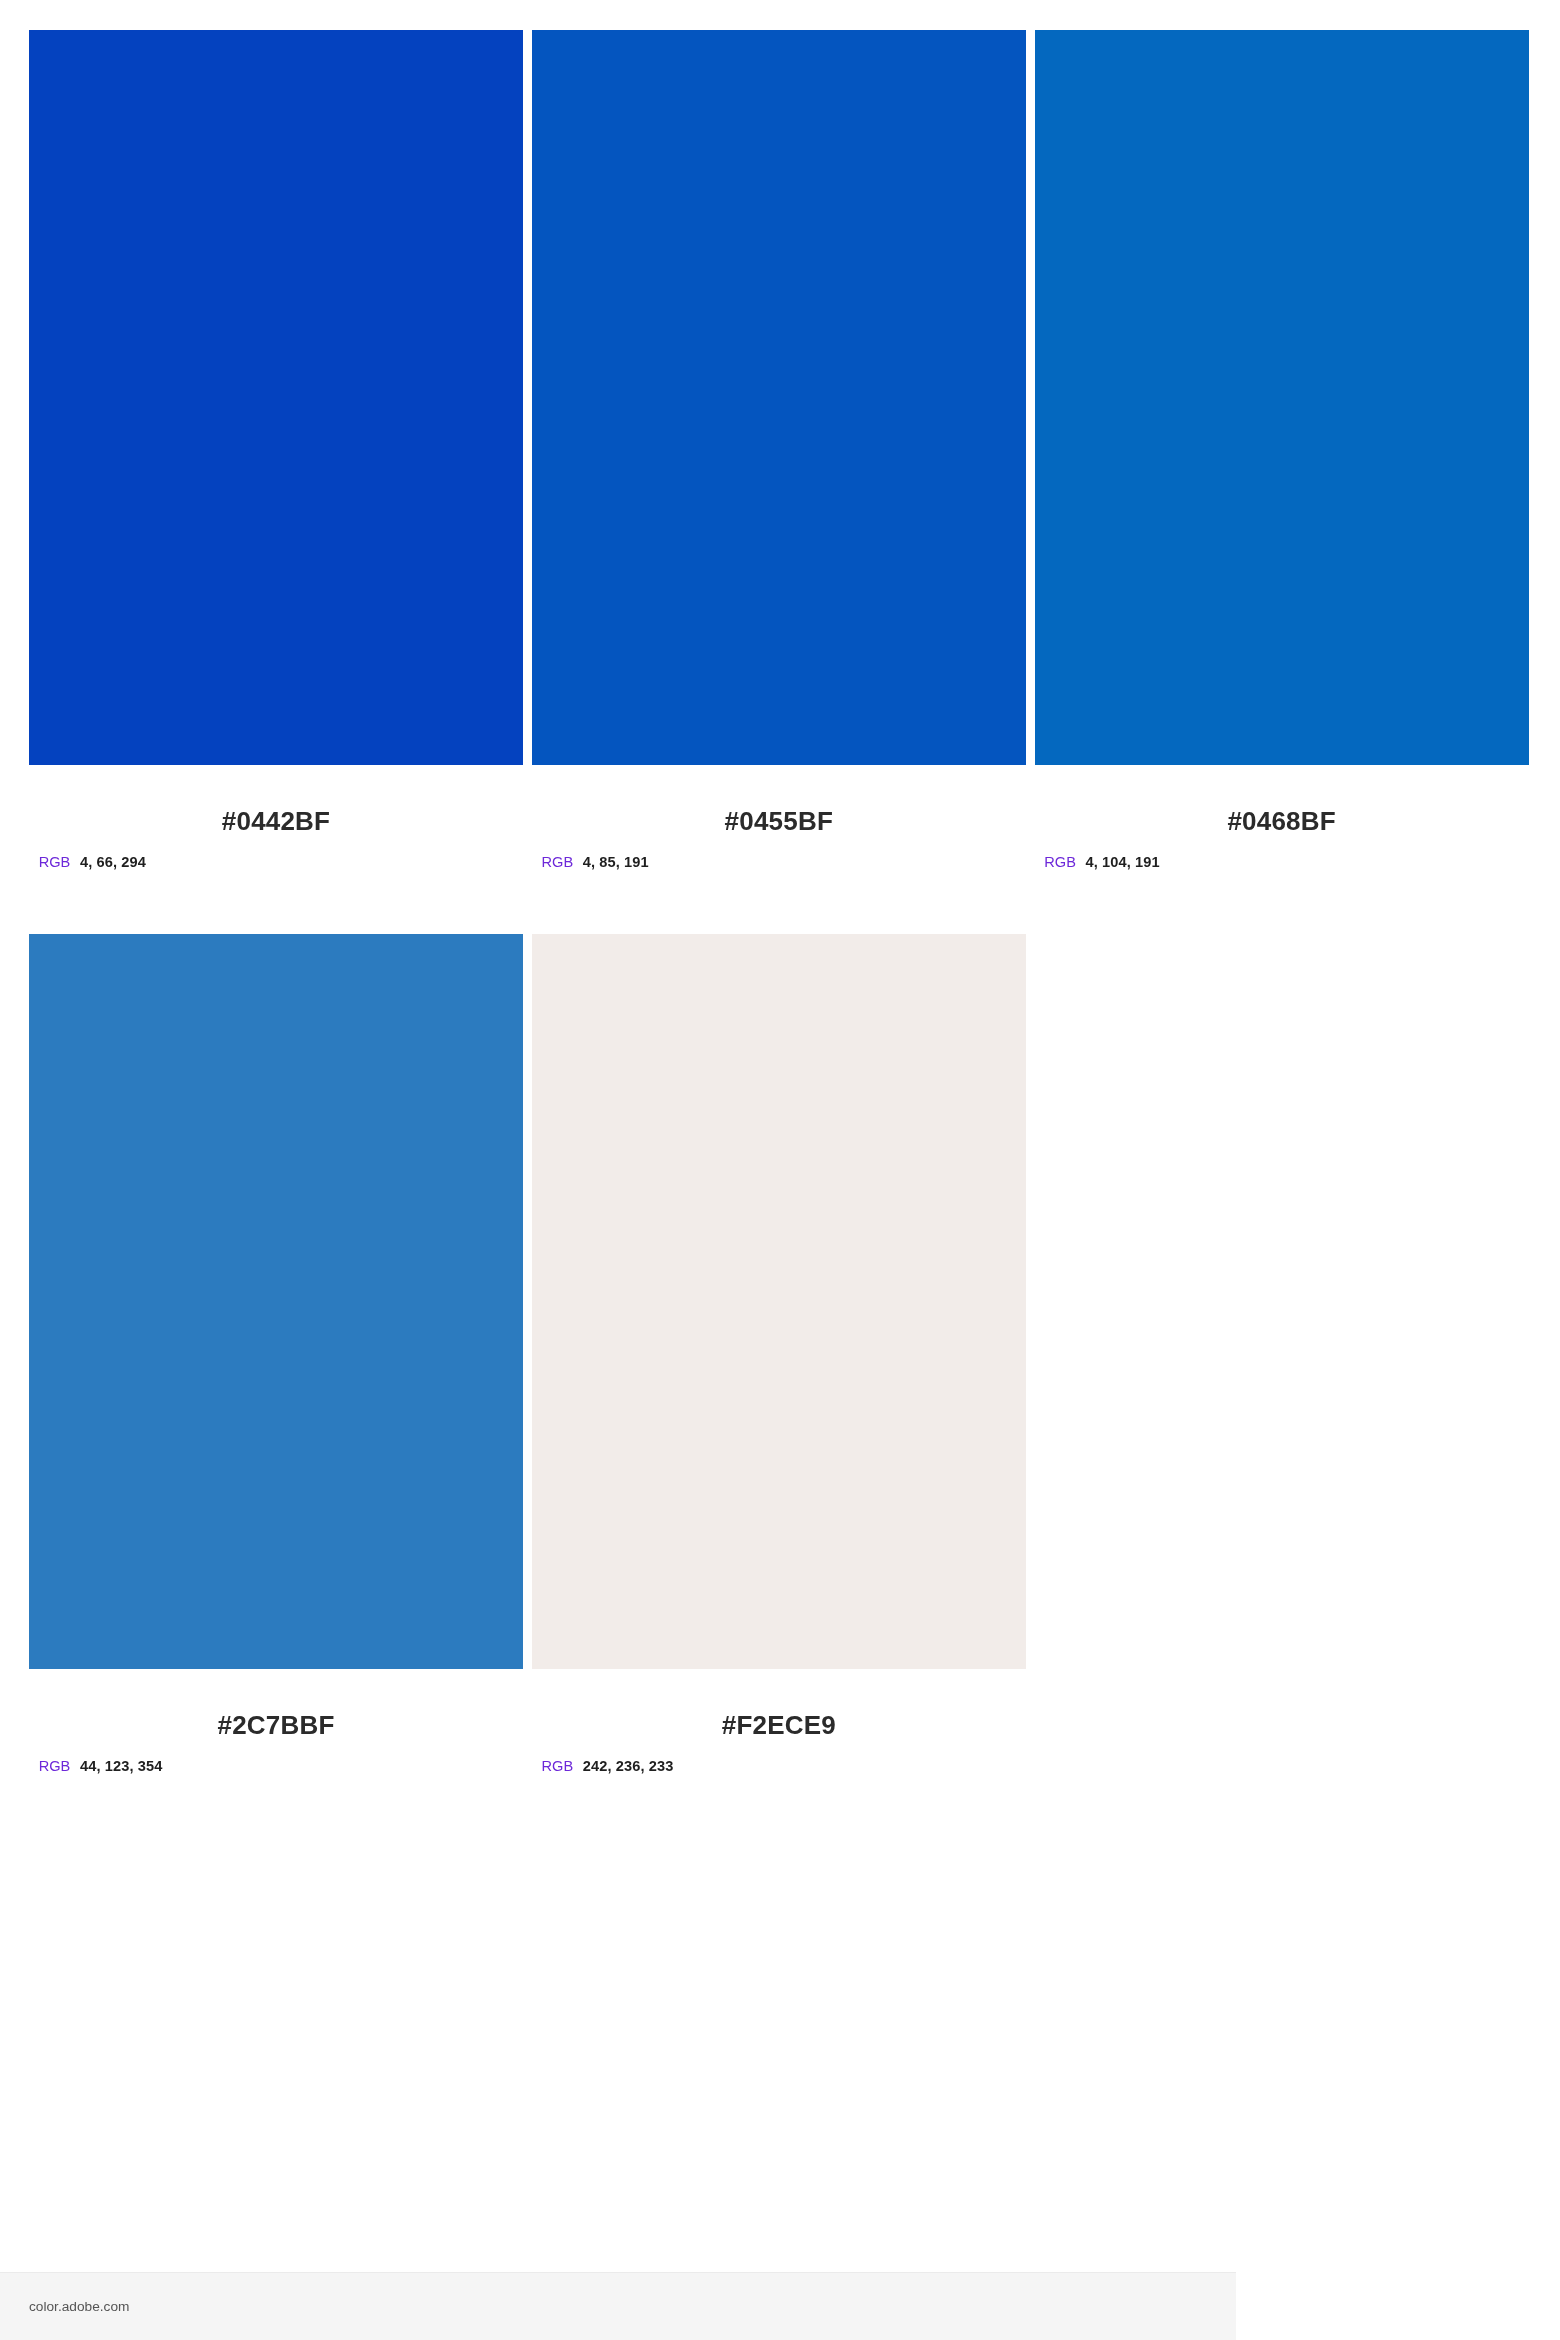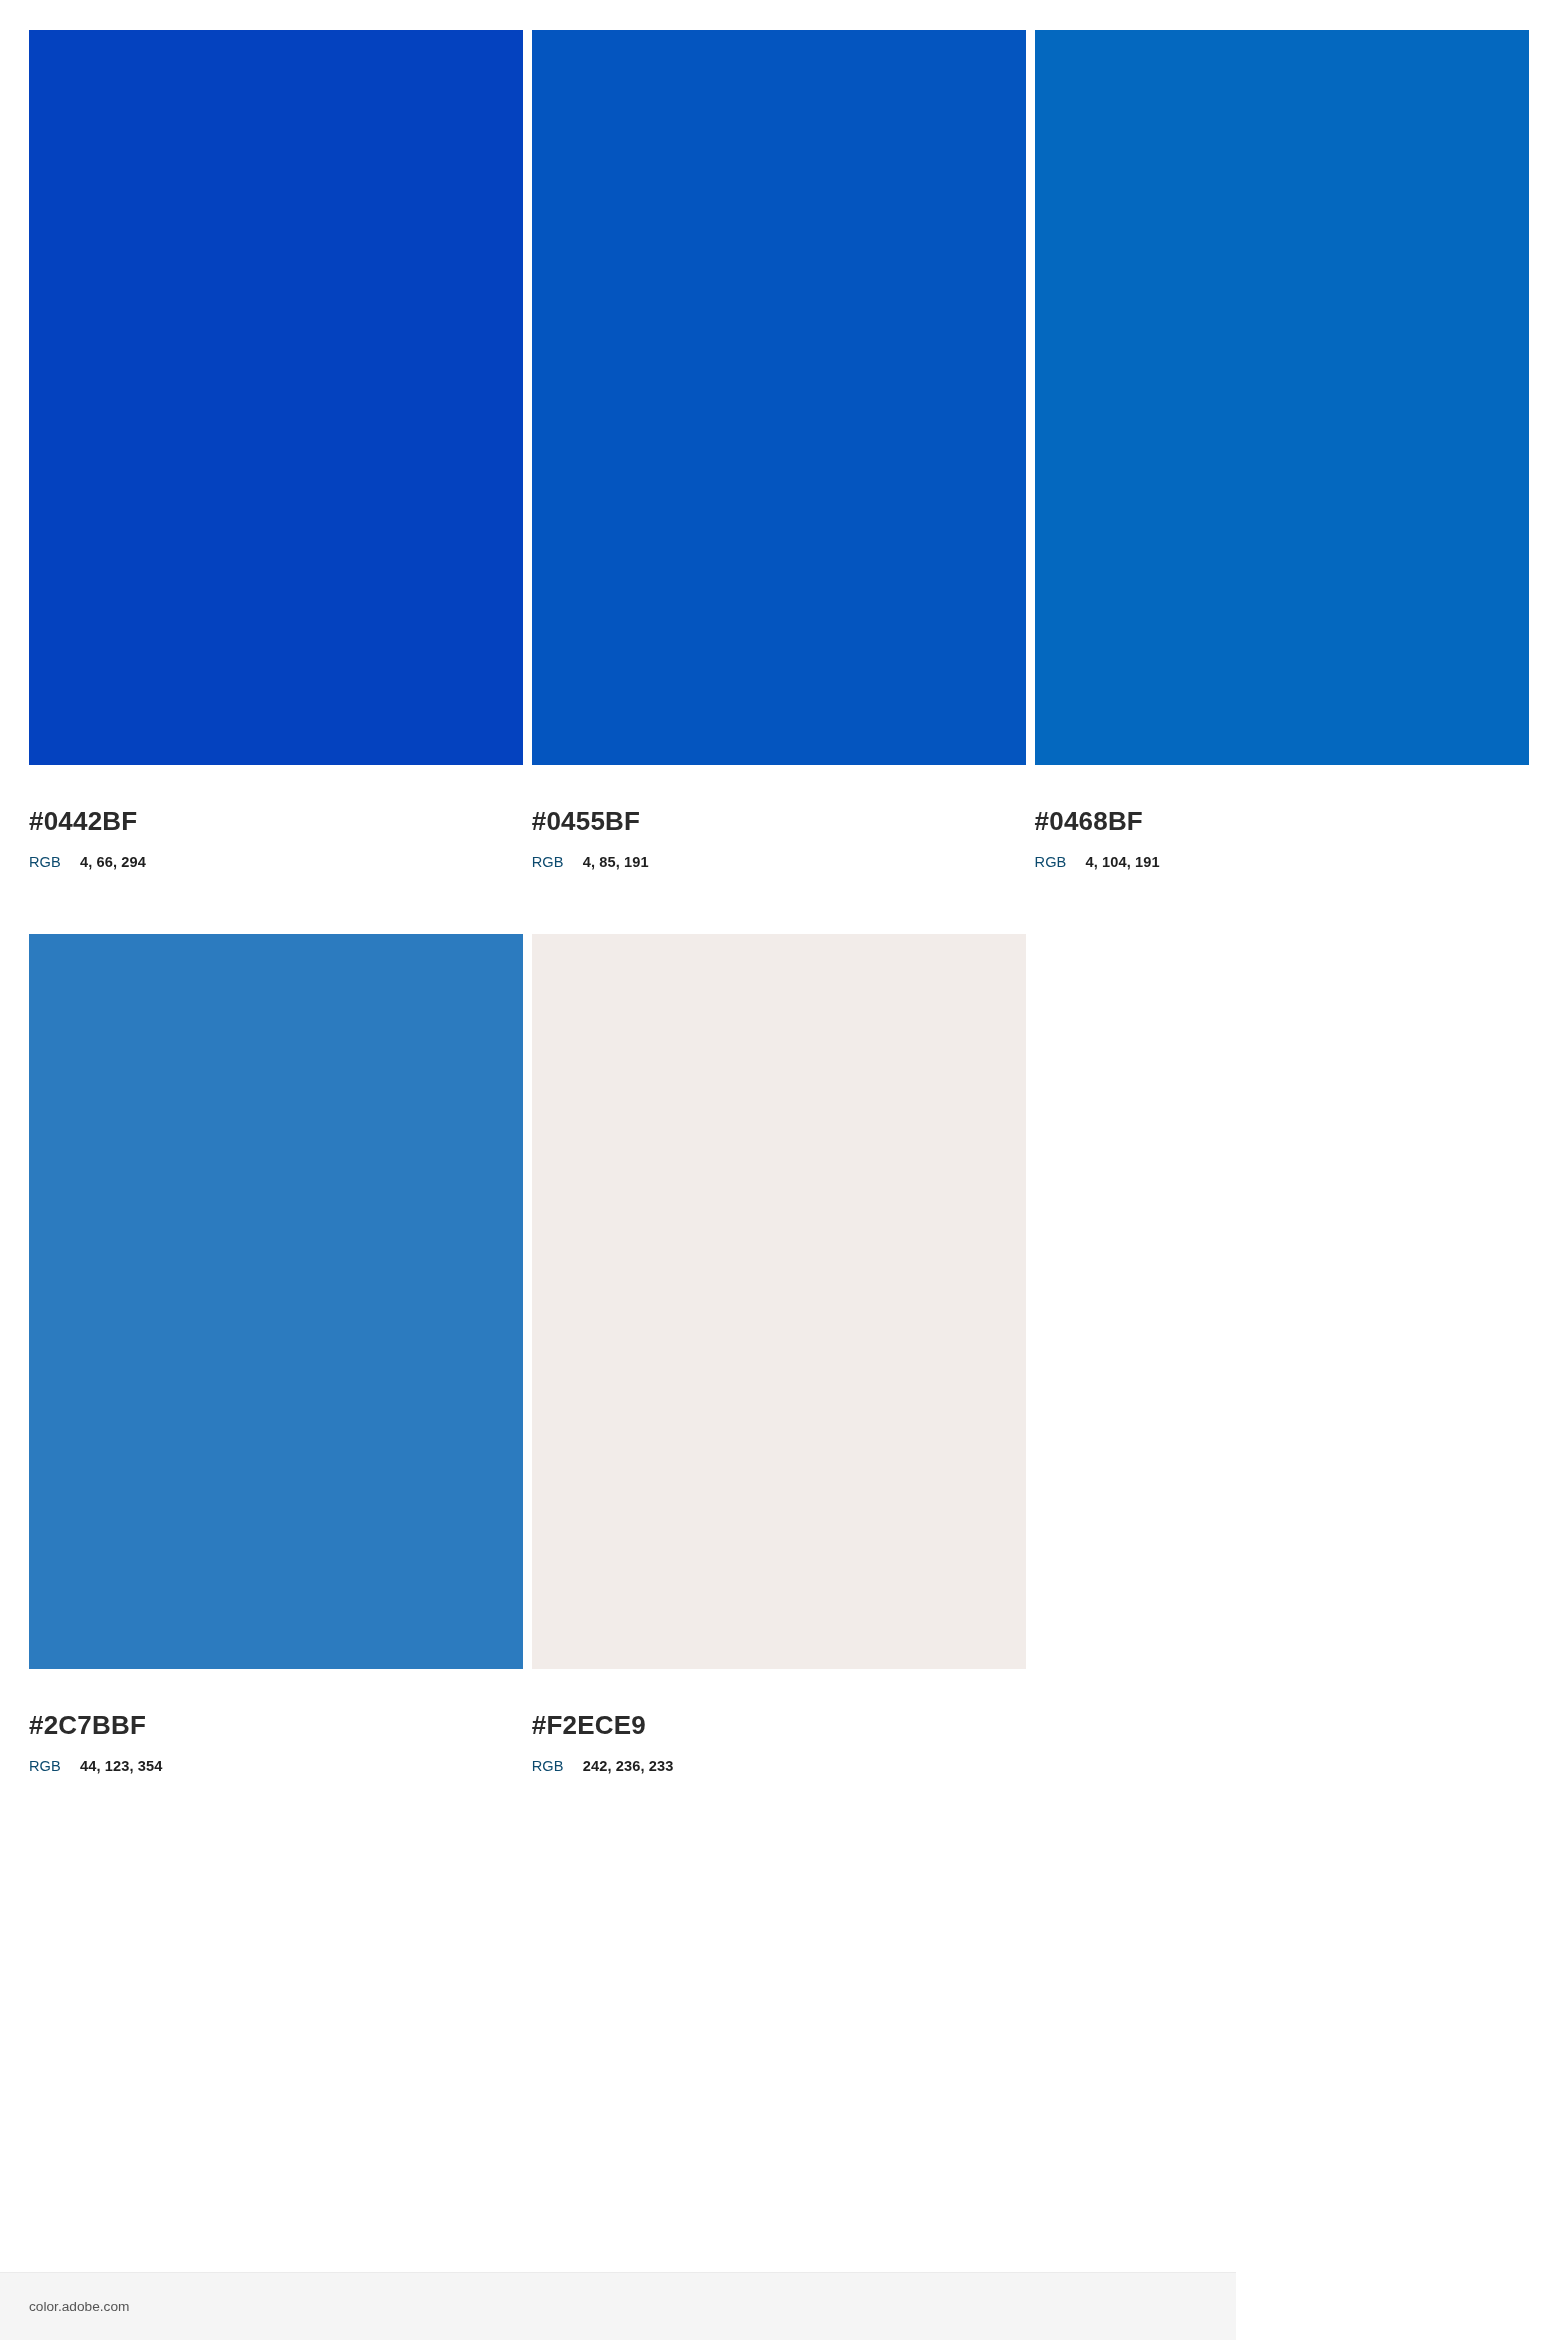--- a/index.html
+++ b/index.html
@@ -20,20 +20,21 @@
     left: 0;
     top: 0;
     width: 1560px;
   }
 
   .swatch-row {
     display: flex;
     padding-left: 29px;
     padding-right: 29px;
     box-sizing: border-box;
+    text-align: center;
   }
 
   .swatch-cell {
     width: 494px;
     margin-right: 8.8px;
     flex: 0 0 auto;
   }
   .swatch-cell:last-child {
     margin-right: 0;
   }
@@ -61,21 +62,21 @@
   .swatch-rgb {
     margin-top: 20.5px;
     font-size: 14.6px;
     line-height: 1;
     white-space: nowrap;
     display: flex;
     align-items: baseline;
   }
 
   .rgb-label {
-    color: #0c4a6e;
+    color: #6d28d9;
     font-weight: normal;
     width: 51px;
     flex: 0 0 auto;
     display: inline-block;
   }
 
   .rgb-value {
     color: #1f1f1f;
     font-weight: bold;
     letter-spacing: 0.1px;

